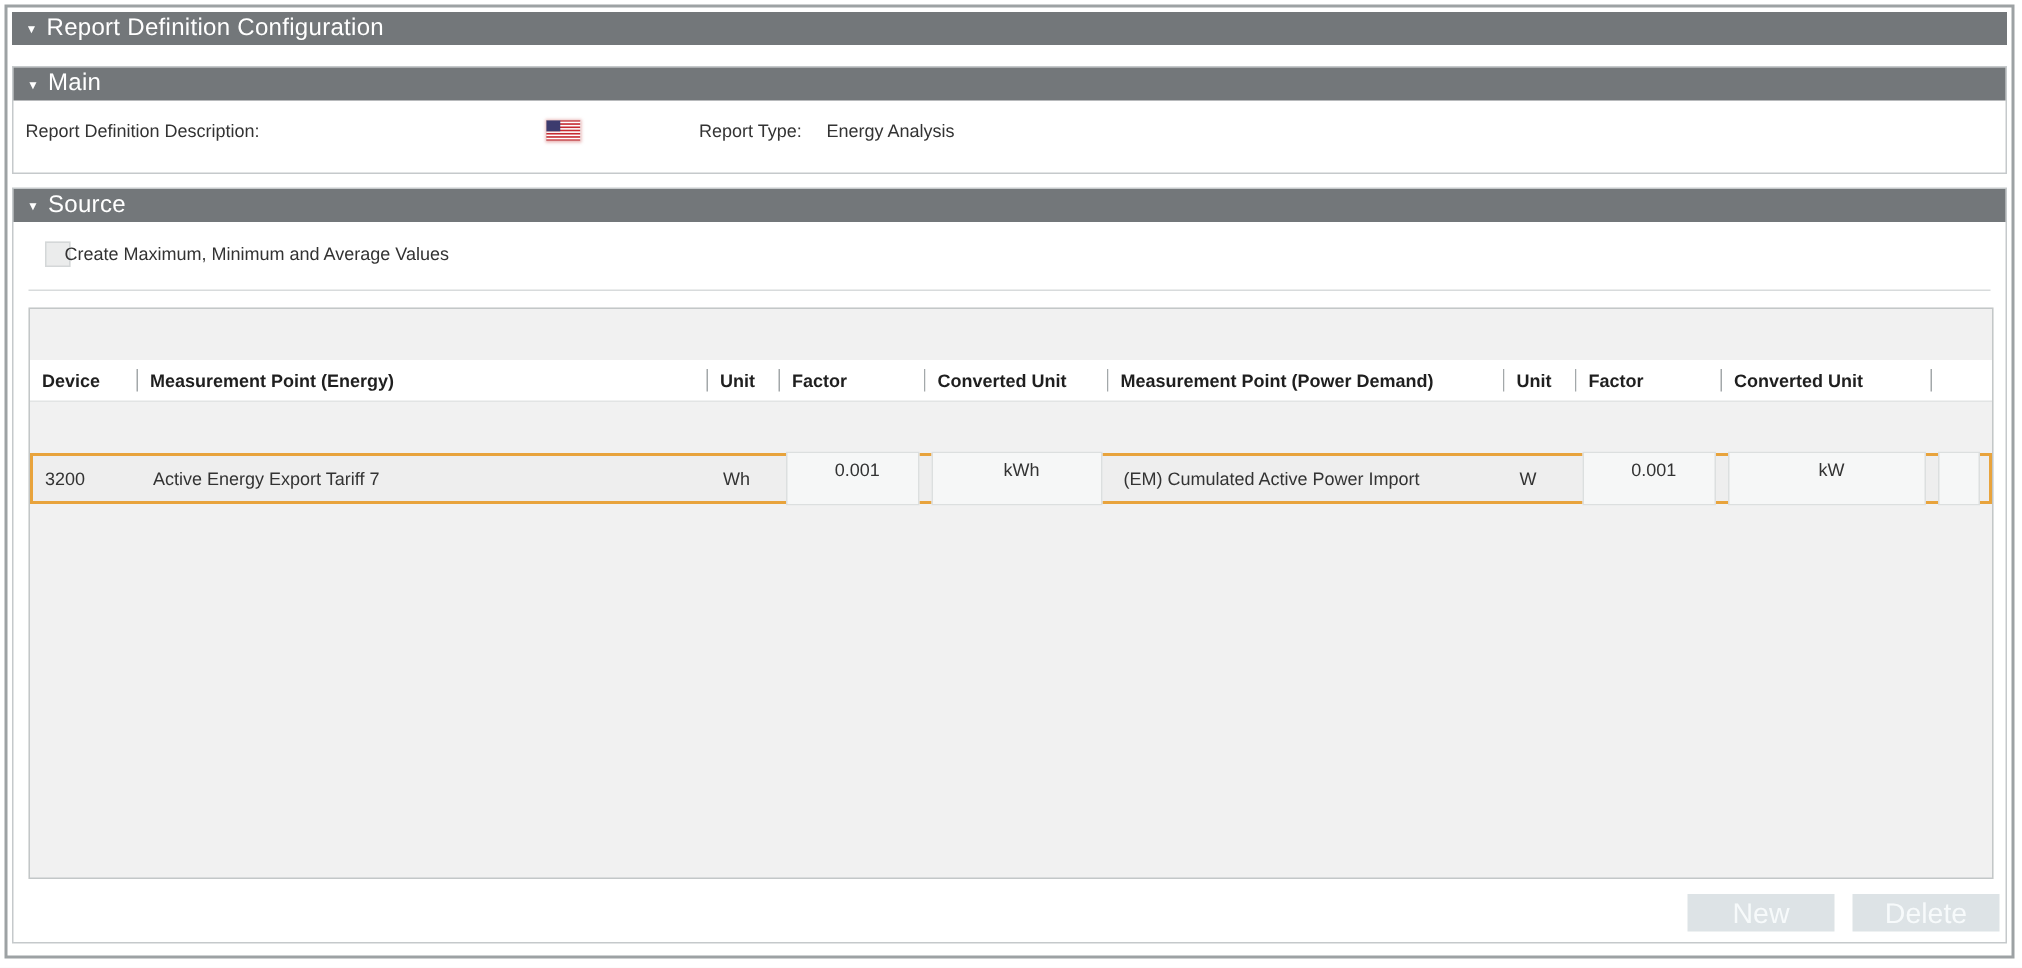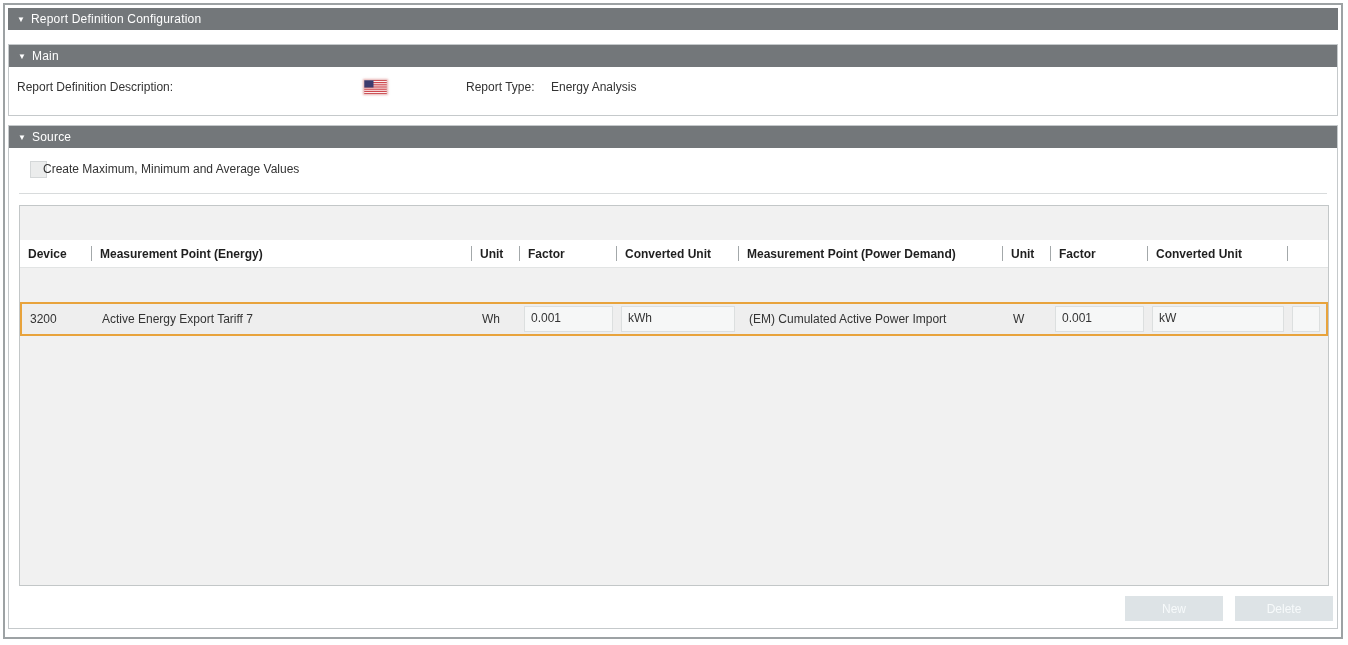--- a/index.html
+++ b/index.html
@@ -2,21 +2,21 @@
 <html><head>
 <meta charset="utf-8">
 <style>
   html,body{margin:0;padding:0;background:#ffffff;width:1348px;height:645px;overflow:hidden;
     font-family:"Liberation Sans","DejaVu Sans",sans-serif;font-size:12px;color:#333;}
   .outer{position:absolute;left:3px;top:3px;width:1336px;height:632px;border:2px solid #9da2a4;background:#fff;}
 
   
   .bar{position:absolute;height:22px;background:#73777a;color:#fff;display:flex;align-items:center;cursor:default;}
   .bar .tri{font-size:8px;margin-left:9px;width:14px;color:#fff;}
-  .bar .bar-label{font-size:12px;letter-spacing:.2px;}
+  .bar .bar-label{font-size:16px;letter-spacing:.2px;}
 
   
   .group{position:absolute;border:1px solid #c5c9cb;background:#fff;}
   .group .bar{left:0;top:0;right:0;}
 
   
   .lbl{position:absolute;white-space:nowrap;color:#333;}
   .desc-input{position:absolute;left:207px;top:28px;width:180px;height:26px;border:1px solid #ccd0d2;background:#eef0f0;
     font-family:"Liberation Sans",sans-serif;font-size:12px;color:#333;padding:0 34px 0 8px;box-sizing:border-box;}
   .flag{position:absolute;left:355px;top:35px;width:23px;height:14px;box-shadow:0 0 2px 1px rgba(214,116,116,.55);}
@@ -28,26 +28,26 @@
   
   .tbl{position:absolute;left:10px;top:79px;width:1310px;height:381px;background:#f1f1f1;border:1px solid #c3c7c8;box-sizing:border-box;}
   .grid-cols{display:grid;grid-template-columns:72px 380px 48px 97px 122px 264px 48px 97px 140px 1fr;margin-top:34px;}
   .thead{height:27px;background:#ffffff;border-bottom:1px solid #e2e4e4;}
   .th{position:relative;display:flex;align-items:center;padding-left:8px;font-weight:bold;color:#1f1f1f;white-space:nowrap;overflow:hidden;}
   .th::after{content:'';position:absolute;right:0;top:6px;bottom:6px;width:1px;background:#a3a8aa;}
   .th.no-sep::after{display:none;}
   .row{height:30px;background:#eeeeee;border:2px solid #e8a33c;box-sizing:content-box;align-items:center;}
   .td{display:flex;align-items:center;padding-left:8px;white-space:nowrap;overflow:hidden;color:#333;}
   .td.boxed{padding:0 6px 0 2px;}
-  .cellbox{flex:1;height:26px;line-height:22px;background:#f6f7f7;border:1px solid #dcdfdf;padding-left:6px;box-sizing:border-box;}
+  .cellbox{flex:1;height:36px;line-height:22px;background:#f6f7f7;border:1px solid #dcdfdf;padding-left:6px;box-sizing:border-box;text-align:center;}
   .cellbox.empty{padding-left:0;}
 
   
   .btn{position:absolute;top:470px;width:98px;height:25px;background:#dde3e6;color:#f7fafb;border:none;
-    font-family:"Liberation Sans",sans-serif;font-size:12px;text-align:center;line-height:25px;cursor:default;}
+    font-family:"Liberation Sans",sans-serif;font-size:19px;text-align:center;line-height:25px;cursor:default;}
 </style>
 </head>
 <body>
 
 <div class="outer">
 
   <div class="bar" style="left:3px;top:3px;width:1330px;">
     <span class="tri">▼</span>
     <span class="bar-label">Report Definition Configuration</span>
   </div>

